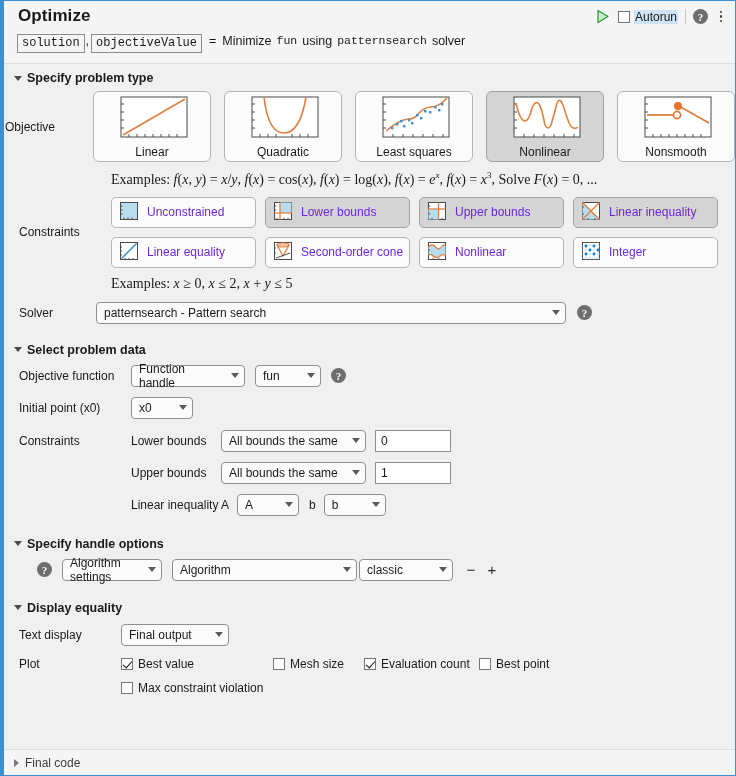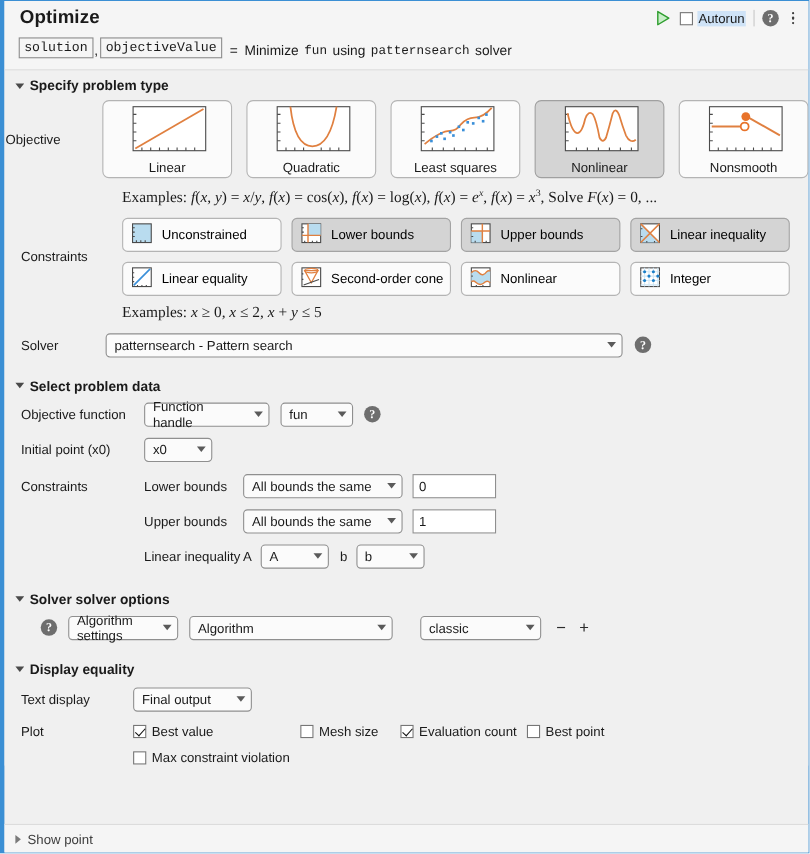--- a/index.html
+++ b/index.html
@@ -117,21 +117,21 @@
     background: #3d3d3d;
     display: block;
   }
 
   
   .summary {
     position: absolute;
     left: 13px;
     top: 33px;
     display: flex;
-    align-items: flex-end;
+    align-items: flex-start;
     font-size: 12.5px;
     color: #1a1a1a;
   }
   .outvar {
     border: 1px solid #8c8c8c;
     background: #f5f5f5;
     padding: 1px 4px;
     font-family: "Liberation Mono", monospace;
     font-size: 12px;
     line-height: 15px;
@@ -224,21 +224,21 @@
     border-radius: 5px;
     background: #fbfbfb;
     display: flex;
     align-items: center;
     gap: 7px;
     padding-left: 6px;
     cursor: pointer;
     box-sizing: border-box;
   }
   .chip.selected { background: #d4d4d4; border-color: #a3a3a3; }
-  .chip-cap { font-size: 12px; color: #000000; }
+  .chip-cap { font-size: 12px; color: #6d28d9; }
   .chip svg { display: block; flex: none; }
 
   
   .dd {
     height: 22px;
     border: 1px solid #8f8f8f;
     border-radius: 4px;
     background: #fbfbfb;
     display: inline-flex;
     align-items: center;
@@ -739,34 +739,34 @@
       </div>
       <span class="rowlabel" style="margin-left:10px">b</span>
       <div class="dd" style="width:62px; margin-left:8px">
         <span>b</span>
         <span class="caret"></span>
       </div>
     </div>
 
     <div class="section-head" style="margin-top:14px">
       <span class="tri-down"></span>
-      <span>Solver solver options</span>
+      <span>Specify handle options</span>
     </div>
 
     <div class="pd-row" style="margin-top:6px; padding-left:33px">
       <div class="help-icon">?</div>
       <div class="dd" style="width:100px; margin-left:10px">
         <span>Algorithm settings</span>
         <span class="caret"></span>
       </div>
       <div class="dd" style="width:185px; margin-left:10px">
         <span>Algorithm</span>
         <span class="caret"></span>
       </div>
-      <div class="dd" style="width:110px; margin-left:25px">
+      <div class="dd" style="width:94px; margin-left:2px">
         <span>classic</span>
         <span class="caret"></span>
       </div>
       <span class="pm-btn" style="margin-left:11px">−</span>
       <span class="pm-btn" style="margin-left:7px">+</span>
     </div>
 
     <div class="section-head" style="margin-top:13px">
       <span class="tri-down"></span>
       <span>Display equality</span>
@@ -806,16 +806,16 @@
       <div class="cb-item">
         <span class="cbx"></span>
         <span>Max constraint violation</span>
       </div>
     </div>
 
   </div>
 
   <div class="footer">
     <span class="tri-right"></span>
-    <span class="lbl">Show point</span>
+    <span class="lbl">Final code</span>
   </div>
 
 </div>
 
 </body></html>

